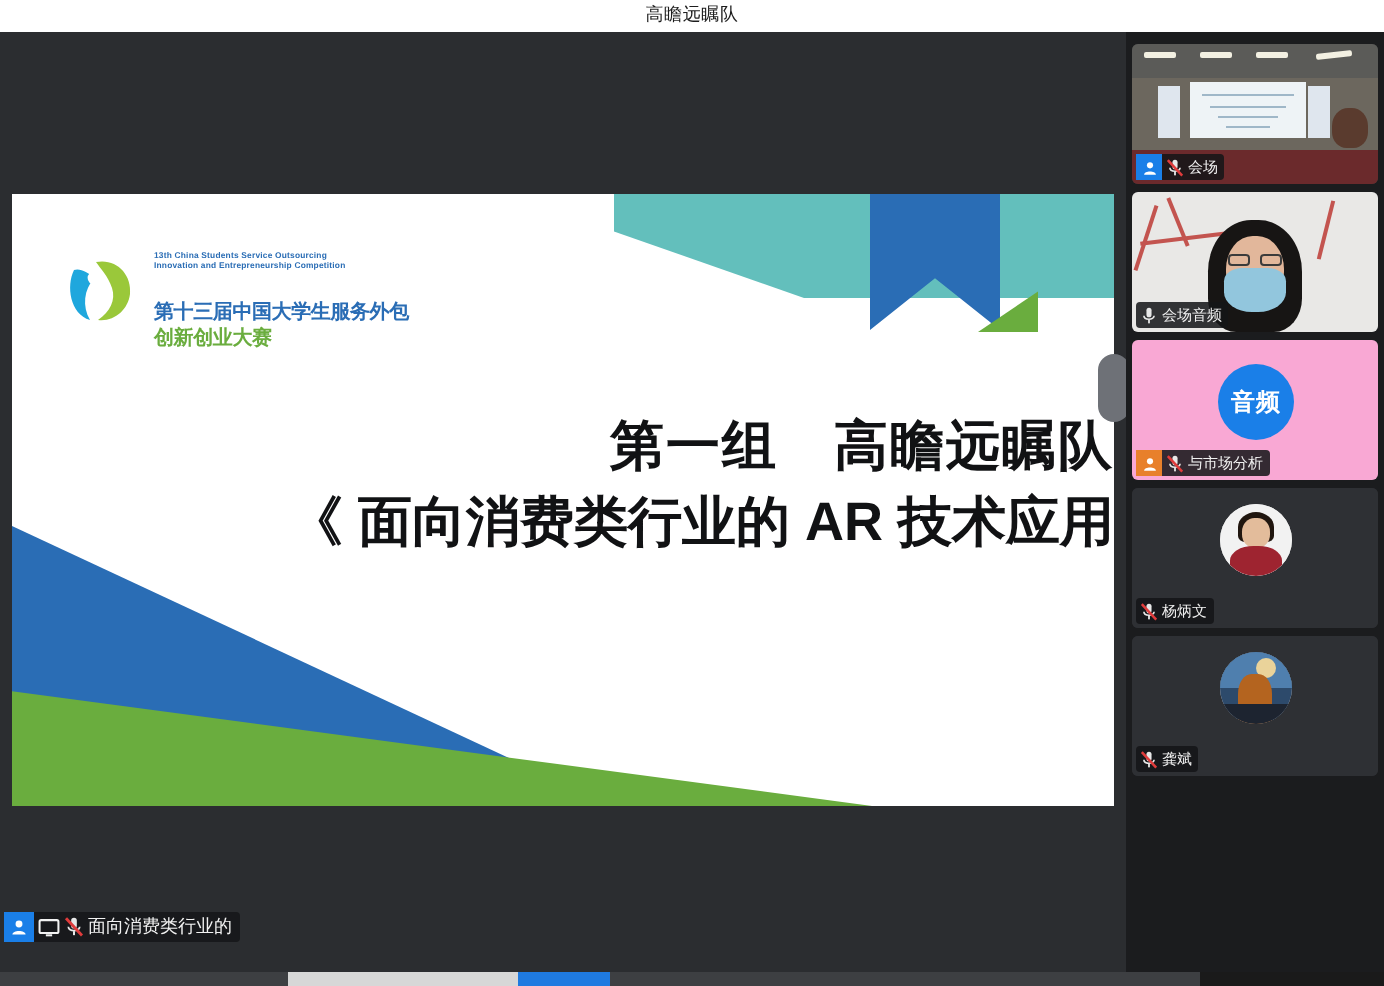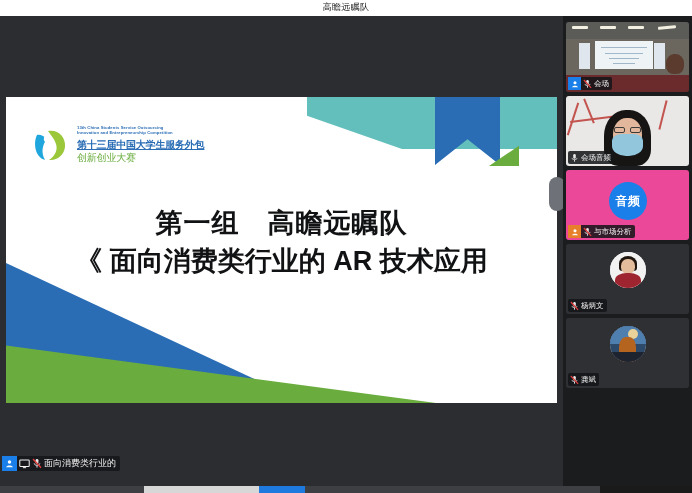--- a/index.html
+++ b/index.html
@@ -74,30 +74,30 @@
   
   .comp-logo { position: absolute; left: 25px; top: 28px; width: 182px; height: 42px; }
   .logo-mark { position: absolute; left: 0; top: 2px; width: 40px; height: 38px; }
   .logo-text { position: absolute; left: 46px; top: 0px; width: 136px; }
   .logo-en {
     font-size: 4.2px; line-height: 5.4px; color: #2a6db5; font-weight: bold;
     letter-spacing: .1px; white-space: nowrap;
   }
   .logo-cn1 {
     font-size: 10px; line-height: 13px; color: #2a6db5; font-weight: bold;
-    margin-top: 2px; white-space: nowrap; letter-spacing: -.2px; text-decoration: underline;
+    margin-top: 14px; white-space: nowrap; letter-spacing: -.2px;
   }
   .logo-cn2 {
-    font-size: 10px; line-height: 13px; color: #6aad3e; font-weight: normal;
+    font-size: 10px; line-height: 13px; color: #6aad3e; font-weight: bold;
     white-space: nowrap; letter-spacing: -.2px;
   }
 
   
   .slide-title-wrap {
-    position: absolute; left: 0; top: 108px; width: 551px; text-align: center;
+    position: absolute; left: 0; top: 108px; width: 551px; text-align: right;
   }
   .slide-line1 {
     font-size: 27px; font-weight: bold; color: #111214; line-height: 36px;
     letter-spacing: 1px;
   }
   .slide-line2 {
     font-size: 27px; font-weight: bold; color: #111214; line-height: 40px;
     letter-spacing: 0px;
   }
   .slide-line3 {
@@ -201,21 +201,21 @@
   .p2-mask { position: absolute; left: 46px; top: 38px; width: 31px; height: 22px; background: #92c6dd; border-radius: 30% 30% 45% 45%; }
 
   
   .p3 { position: absolute; inset: 0; background: #bdb5a6; }
   .p3-head { position: absolute; left: 36px; top: 6px; width: 52px; height: 50px; background: #2b211b; border-radius: 50% 50% 40% 40%; }
   .p3-face { position: absolute; left: 42px; top: 13px; width: 40px; height: 44px; background: #b98663; border-radius: 44% 44% 50% 50%; }
   .p3-glass { position: absolute; top: 26px; width: 14px; height: 8px; border: 1.3px solid #262220; border-radius: 3px; }
   .p3-body { position: absolute; left: 22px; top: 53px; width: 80px; height: 20px; background: #8d5f55; border-radius: 40% 40% 0 0; }
 
   
-  .audio-tile { position: absolute; inset: 0; background: #ec4899; }
+  .audio-tile { position: absolute; inset: 0; background: #f9a8d4; }
   .audio-circle {
     position: absolute; left: 43px; top: 12px; width: 38px; height: 38px;
     background: #1a7fe8; border-radius: 50%;
     display: flex; align-items: center; justify-content: center;
     color: #ffffff; font-size: 12px; font-weight: bold; letter-spacing: .5px;
   }
 
   
   .avatar-tile { position: absolute; inset: 0; background: #2e3034; }
   .avatar-circle {

